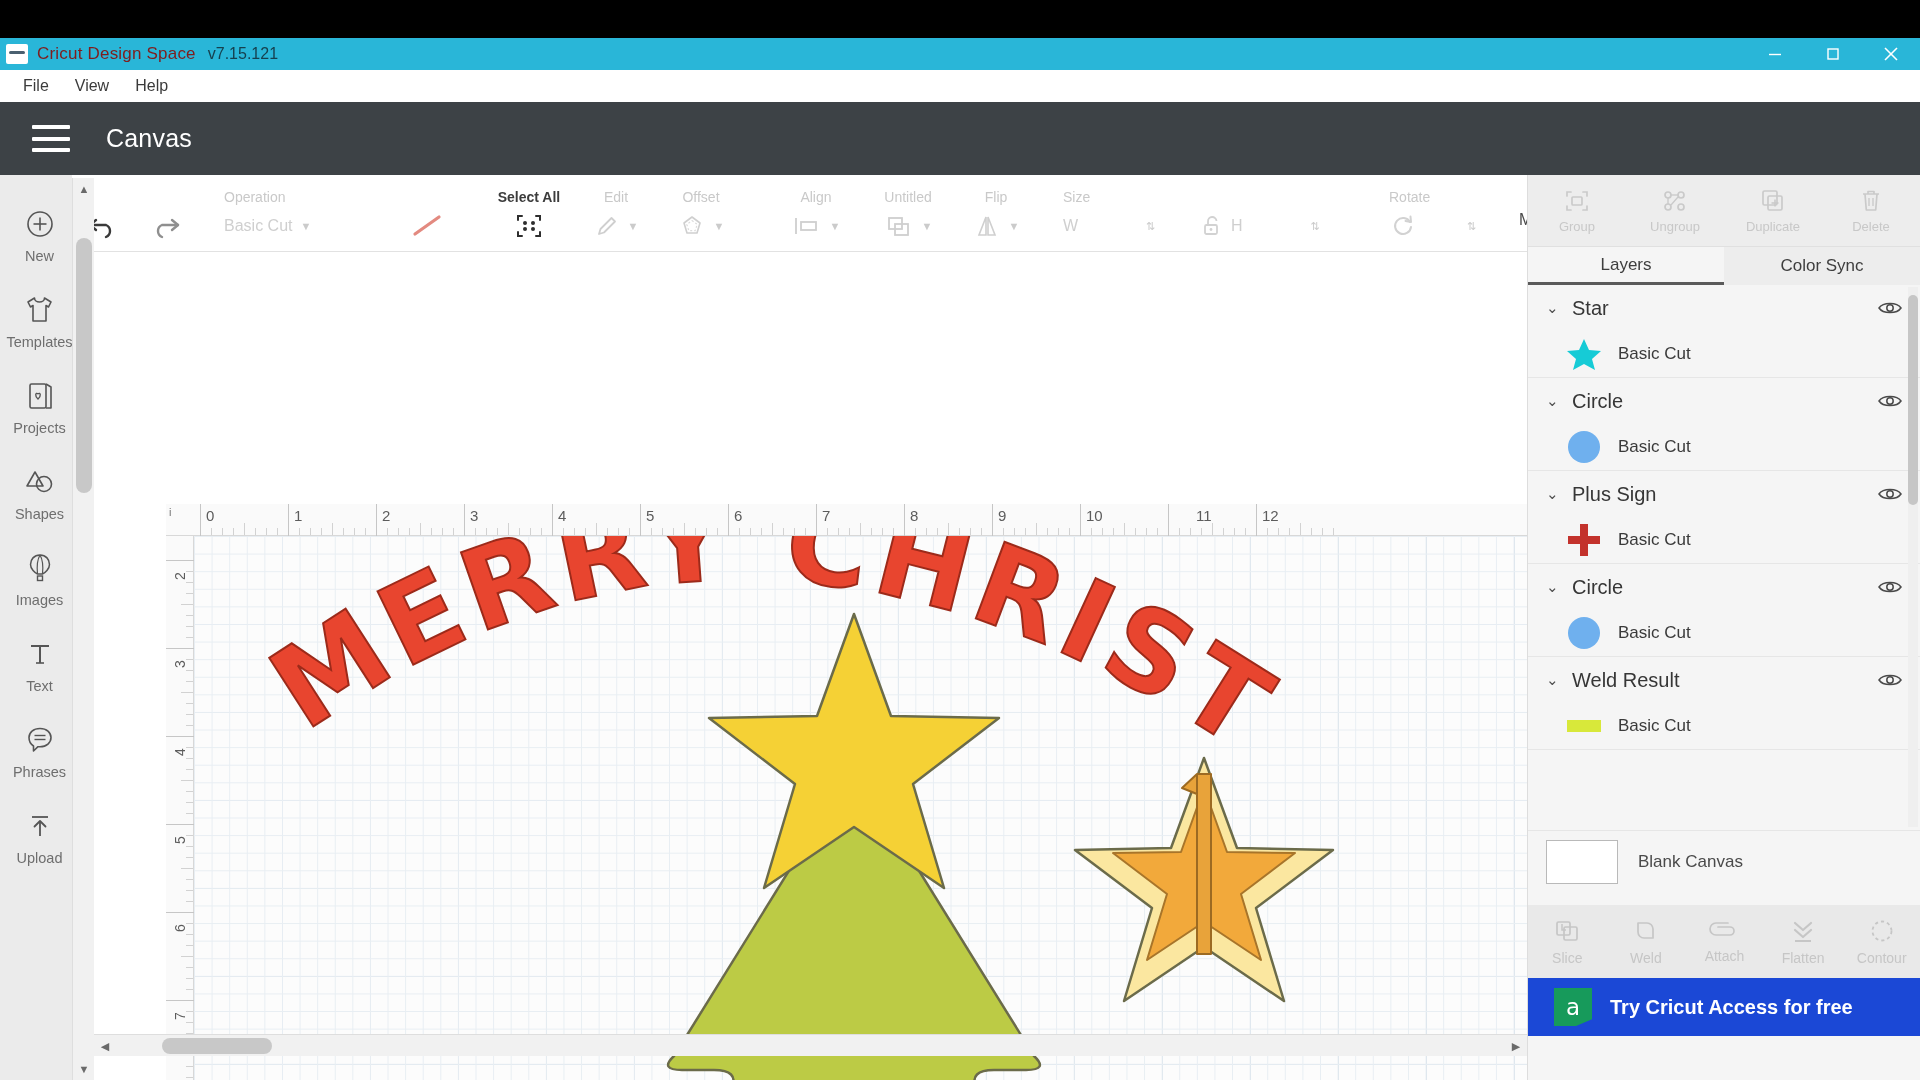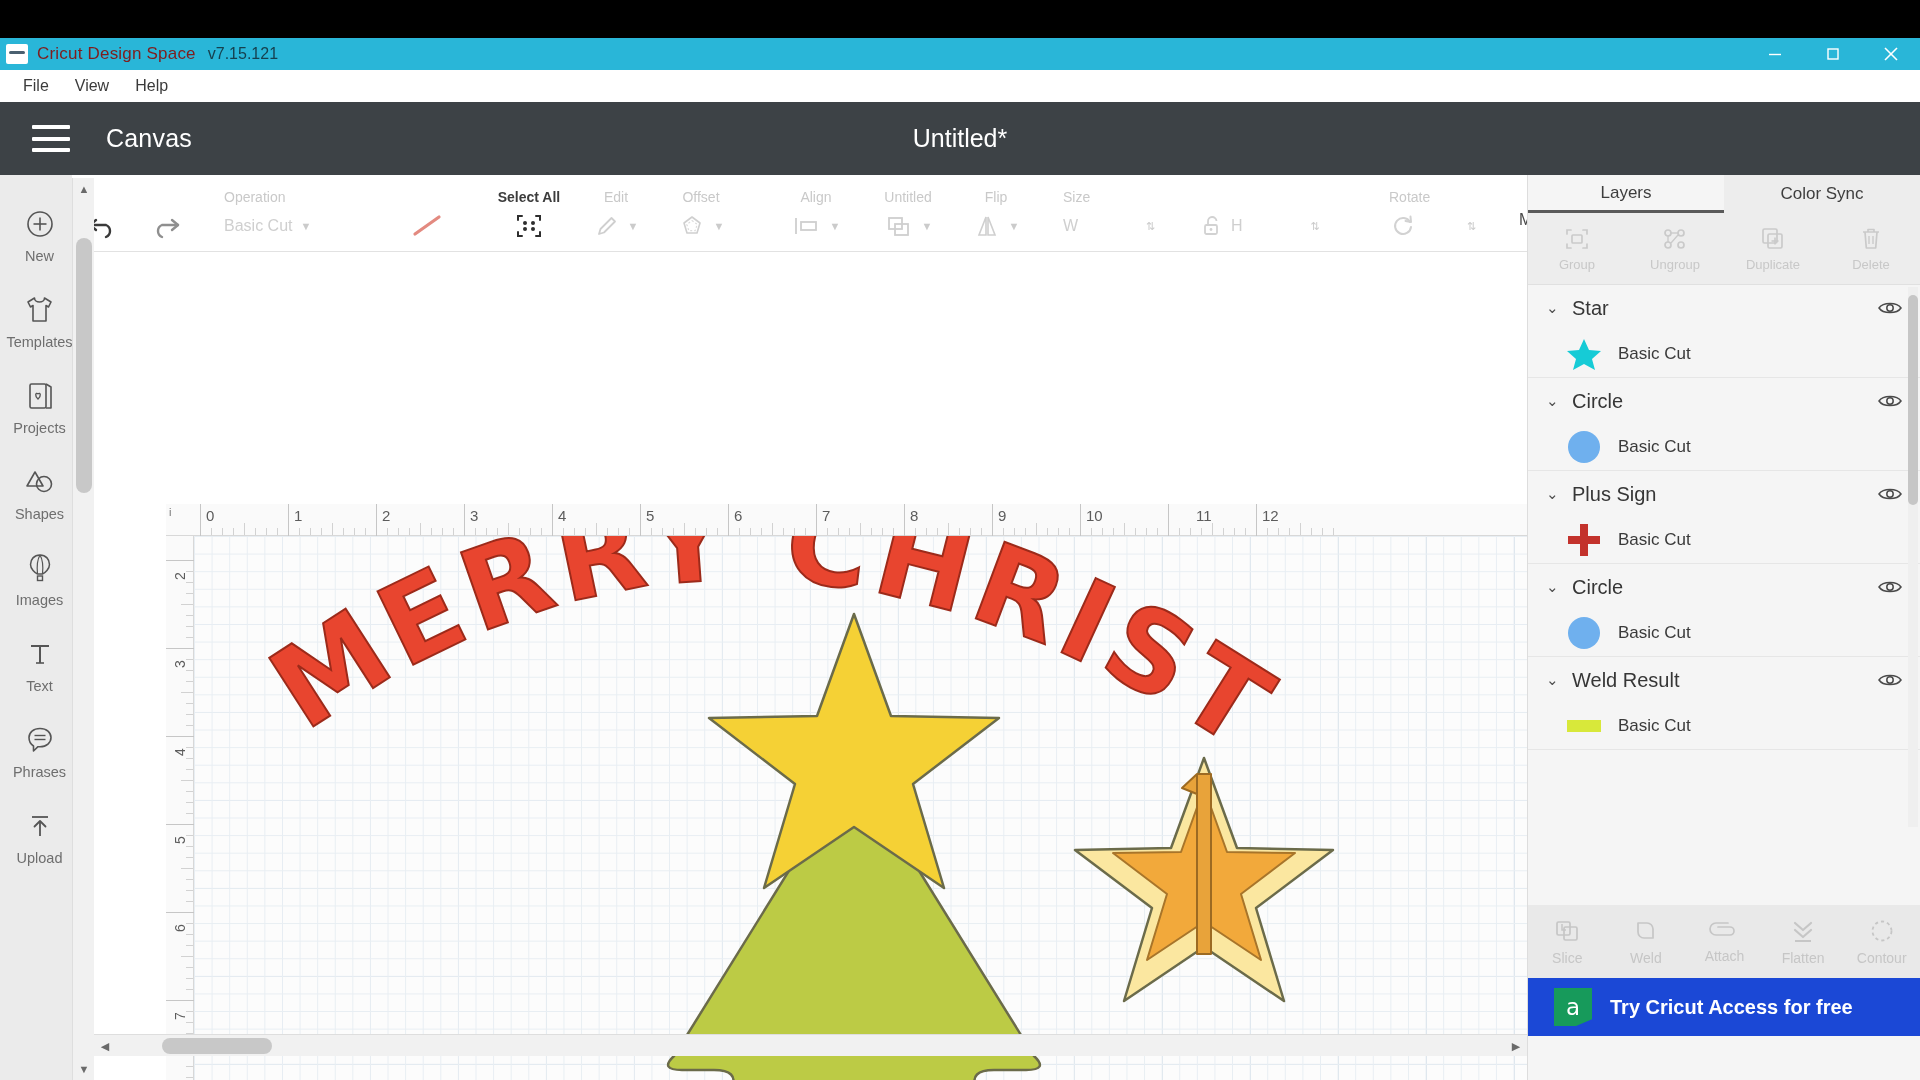--- a/index.html
+++ b/index.html
@@ -224,21 +224,20 @@
   <span class="mi">Help</span>
 </div>
 
 <div id="header">
   <div id="hamburger">
       <i></i>
       <i></i>
       <i></i>
     </div>
   <span id="canvas-label">Canvas</span>
-  <span id="doc-title">Untitled*</span>
 </div>
 
 <div id="sidebar">
   <div class="sb-item">
     <span class="ico">
       <svg class="ic" width="30" height="30" viewBox="0 0 30 30">
           <circle cx="15" cy="15" r="12" fill="none" stroke="#555" stroke-width="1.6"></circle>
           <line x1="15" y1="8.5" x2="15" y2="21.5" stroke="#555" stroke-width="1.6"></line>
           <line x1="8.5" y1="15" x2="21.5" y2="15" stroke="#555" stroke-width="1.6"></line>
         </svg>
@@ -690,25 +689,20 @@
   <div id="vs-thumb"></div>
   <div id="vs-down">▼</div>
 </div>
 <div id="hscroll">
   <div id="hs-left">◀</div>
   <div id="hs-thumb"></div>
   <div id="hs-right">▶</div>
 </div>
 
 <div id="right">
-  <div id="rtabs">
-    <div class="rt active">Layers</div>
-    <div class="rt">Color Sync</div>
-  </div>
-
   <div id="rtools">
     <div class="rtool">
       <svg class="ic" width="28" height="26" viewBox="0 0 28 26">
         <path d="M4 8 V4 H8 M20 4 H24 V8 M24 18 V22 H20 M8 22 H4 V18" fill="none" stroke="#CACACA" stroke-width="1.7" stroke-linecap="round"></path>
         <rect x="9" y="9" width="10" height="8" rx="1" fill="none" stroke="#CACACA" stroke-width="1.7"></rect>
       </svg>
       <span class="lbl">Group</span>
     </div>
     <div class="rtool">
       <svg class="ic" width="30" height="26" viewBox="0 0 30 26">
@@ -732,20 +726,25 @@
       <span class="lbl">Duplicate</span>
     </div>
     <div class="rtool">
       <svg class="ic" width="26" height="27" viewBox="0 0 26 27">
         <path d="M5 7 H21 M10 7 V4.5 H16 V7 M7 7 L8.3 23 H17.7 L19 7" fill="none" stroke="#CACACA" stroke-width="1.7" stroke-linejoin="round"></path>
         <line x1="11" y1="11" x2="11" y2="19" stroke="#CACACA" stroke-width="1.4"></line>
         <line x1="15" y1="11" x2="15" y2="19" stroke="#CACACA" stroke-width="1.4"></line>
       </svg>
       <span class="lbl">Delete</span>
     </div>
+  </div>
+
+  <div id="rtabs">
+    <div class="rt active">Layers</div>
+    <div class="rt">Color Sync</div>
   </div>
 
   <div id="layers">
 
     <div class="lay-group">
       <div class="lay-head">
         <span class="chev">⌄</span>
         <span class="nm">Star</span>
         <span class="eye">
           <svg class="ic" width="26" height="18" viewBox="0 0 26 18">
@@ -844,20 +843,24 @@
               <rect x="1" y="1" width="34" height="12" fill="#D8E83A"></rect>
             </svg>
         </span>
         <span class="op">Basic Cut</span>
       </div>
     </div>
   </div>
   <div id="lay-scroll"></div>
   <div id="lay-thumb"></div>
 
+  <div id="blank-row">
+    <span class="sw"></span>
+    <span class="nm">Blank Canvas</span>
+  </div>
 
   <div id="rbottom">
     <div class="rb">
       <svg class="ic" width="28" height="26" viewBox="0 0 28 26">
         <rect x="4" y="4" width="13" height="13" rx="1.5" fill="none" stroke="#C6C6C6" stroke-width="1.7"></rect>
         <rect x="11" y="9" width="13" height="13" rx="1.5" fill="none" stroke="#C6C6C6" stroke-width="1.7"></rect>
         <path d="M9 6 L9 12 L13 12" fill="none" stroke="#C6C6C6" stroke-width="1.5"></path>
       </svg>
       <span class="lbl">Slice</span>
     </div>

